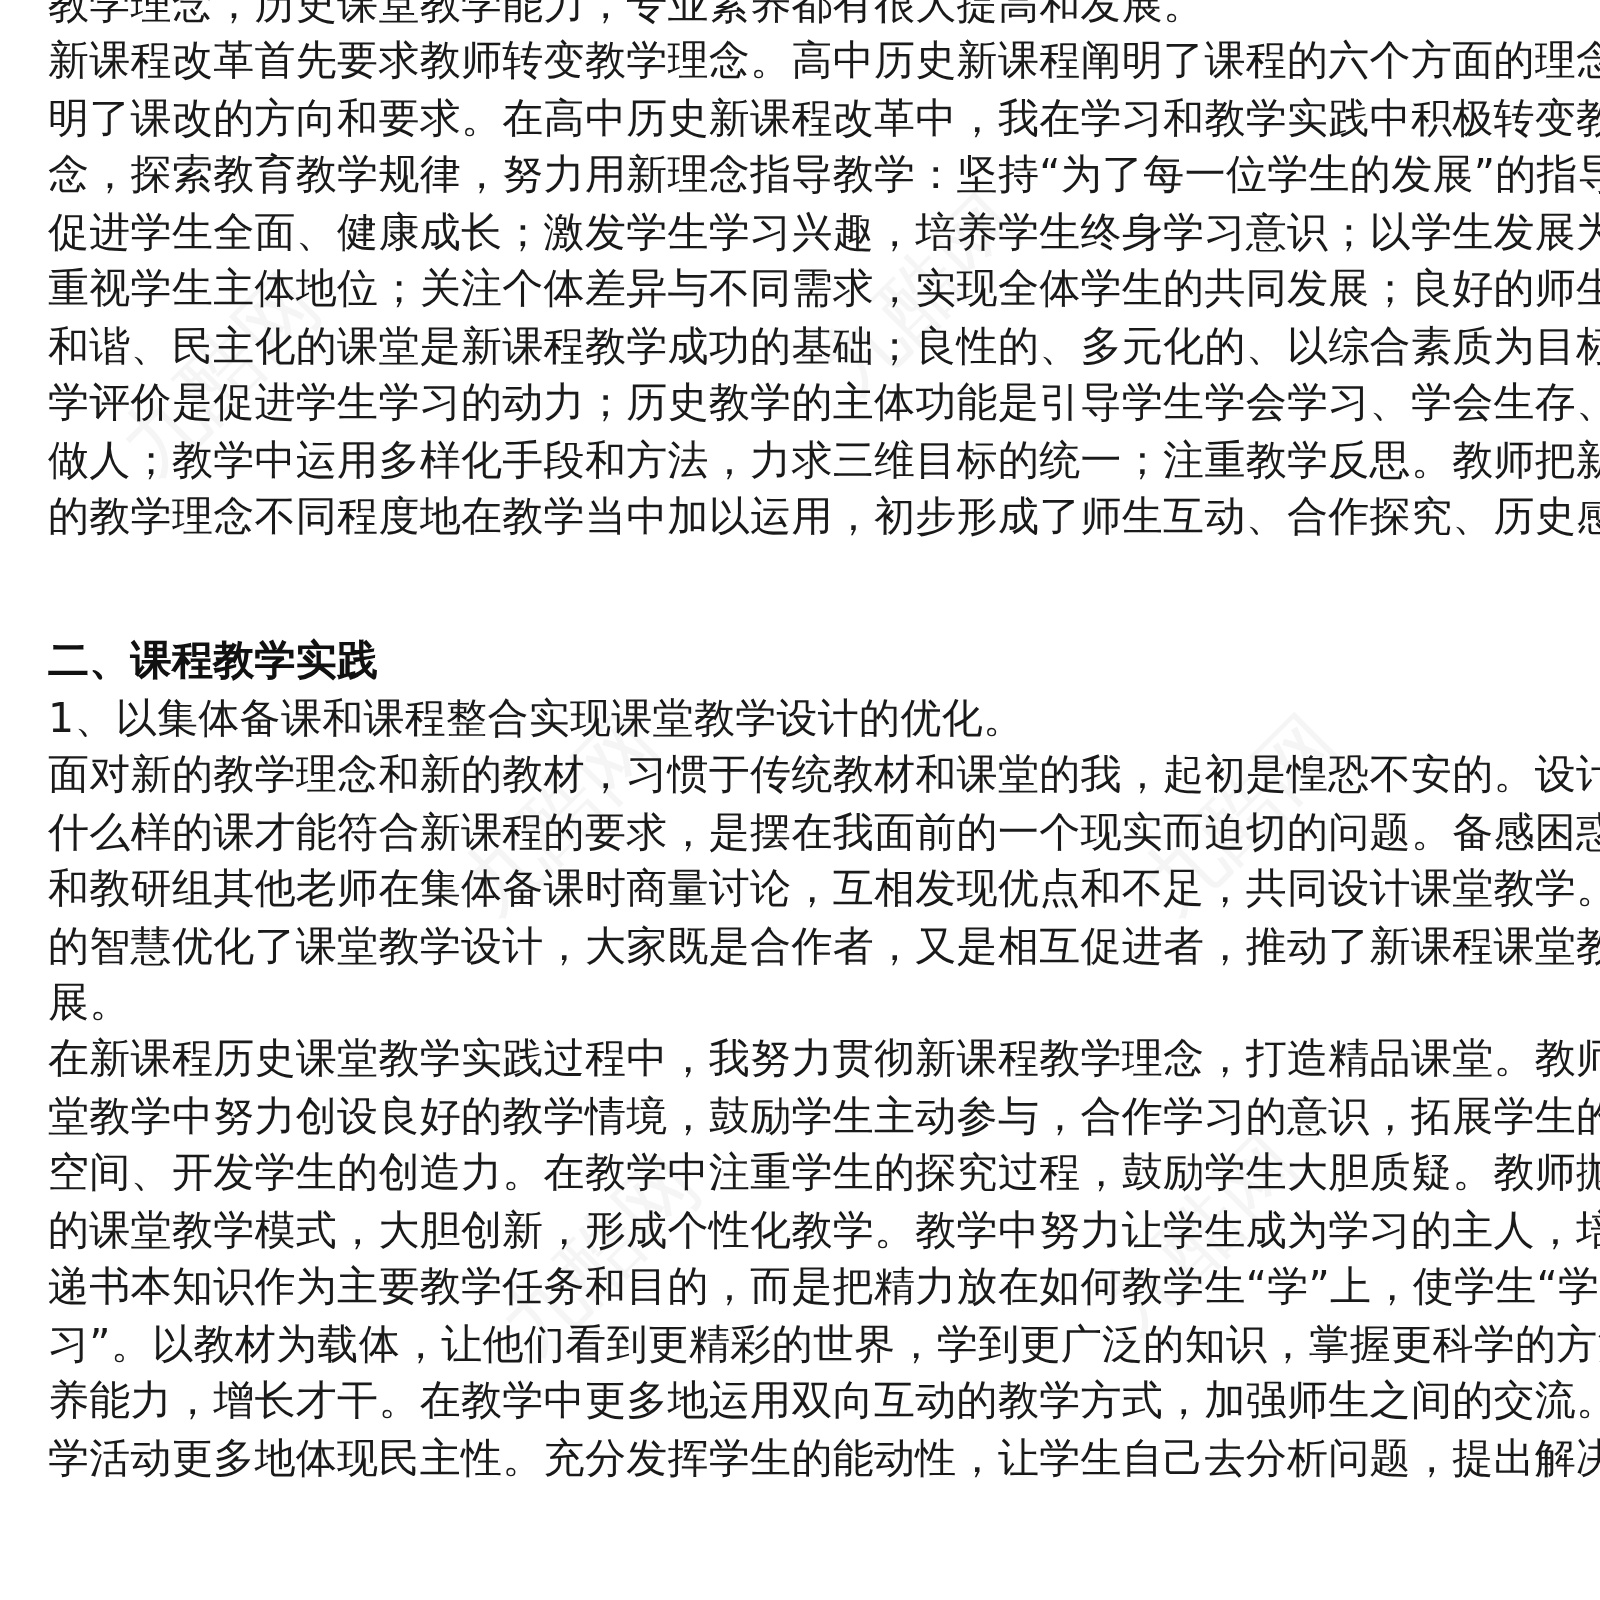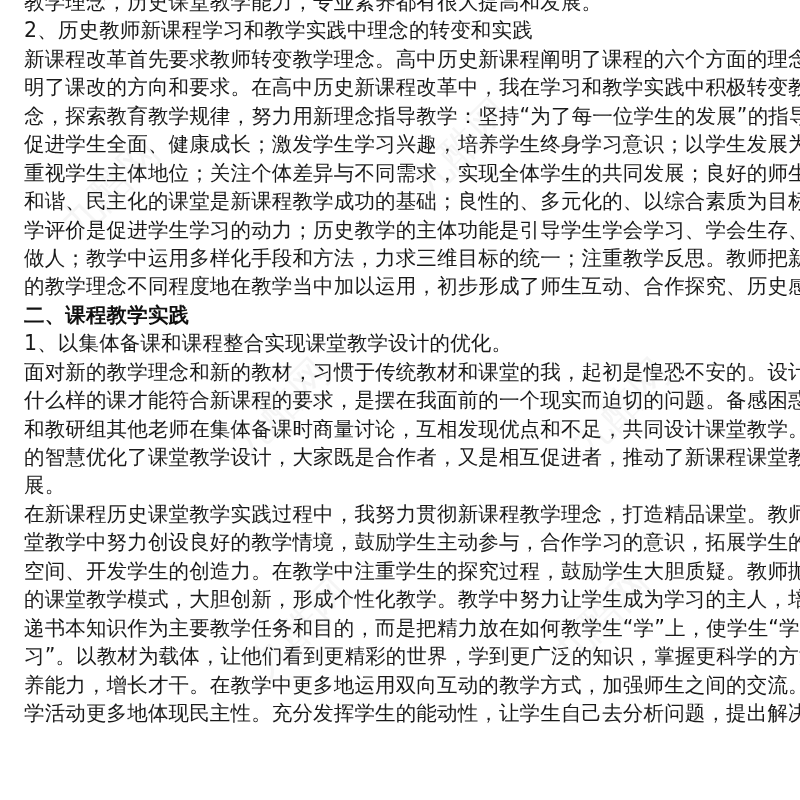--- a/index.html
+++ b/index.html
@@ -25,20 +25,21 @@
       letter-spacing: 0.15px;
     }
     .line {
       display: block;
       white-space: nowrap;
       height: 28.45px;
     }
     .heading {
       font-weight: bold;
       color: #111111;
+      margin-top: 44px;
     }
     .watermark {
       position: absolute;
       font-family: "DejaVu Sans", sans-serif;
       font-size: 40px;
       color: rgba(200, 200, 200, 0.18);
       transform: rotate(-45deg);
       pointer-events: none;
       white-space: nowrap;
       user-select: none;
@@ -49,21 +50,20 @@
 
 <div class="watermark" style="left:50px; top:160px;">九酷网</div>
 <div class="watermark" style="left:400px; top:120px;">九酷网</div>
 <div class="watermark" style="left:220px; top:380px;">九酷网</div>
 <div class="watermark" style="left:560px; top:380px;">九酷网</div>
 <div class="watermark" style="left:240px; top:600px;">九酷网</div>
 <div class="watermark" style="left:540px; top:590px;">九酷网</div>
 
 <div class="page">
   <span class="line">教学理念，历史课堂教学能力，专业素养都有很大提高和发展。</span>
-  <span class="line">2、历史教师新课程学习和教学实践中理念的转变和实践</span>
   <span class="line">新课程改革首先要求教师转变教学理念。高中历史新课程阐明了课程的六个方面的理念，指</span>
   <span class="line">明了课改的方向和要求。在高中历史新课程改革中，我在学习和教学实践中积极转变教学观</span>
   <span class="line">念，探索教育教学规律，努力用新理念指导教学：坚持“为了每一位学生的发展”的指导思想，</span>
   <span class="line">促进学生全面、健康成长；激发学生学习兴趣，培养学生终身学习意识；以学生发展为中心，</span>
   <span class="line">重视学生主体地位；关注个体差异与不同需求，实现全体学生的共同发展；良好的师生关系，</span>
   <span class="line">和谐、民主化的课堂是新课程教学成功的基础；良性的、多元化的、以综合素质为目标的教</span>
   <span class="line">学评价是促进学生学习的动力；历史教学的主体功能是引导学生学会学习、学会生存、学会</span>
   <span class="line">做人；教学中运用多样化手段和方法，力求三维目标的统一；注重教学反思。教师把新课程</span>
   <span class="line">的教学理念不同程度地在教学当中加以运用，初步形成了师生互动、合作探究、历史感悟、</span>
   <span class="line heading">二、课程教学实践</span>

